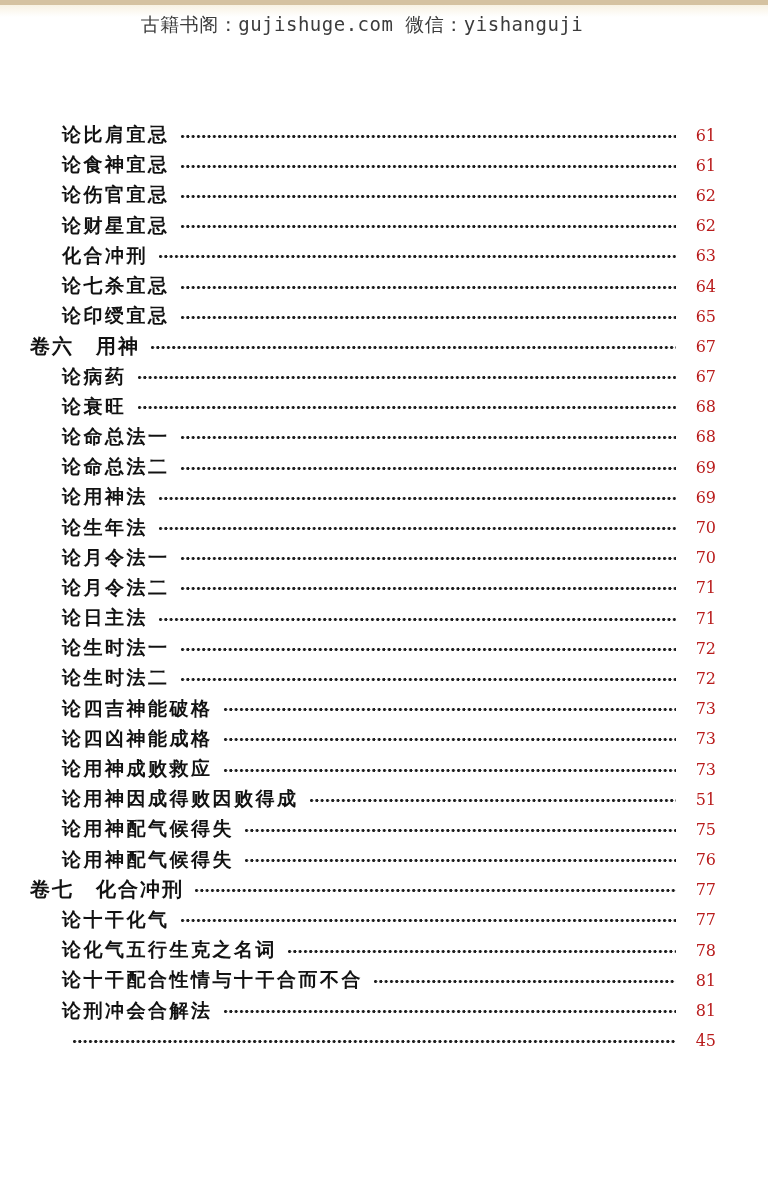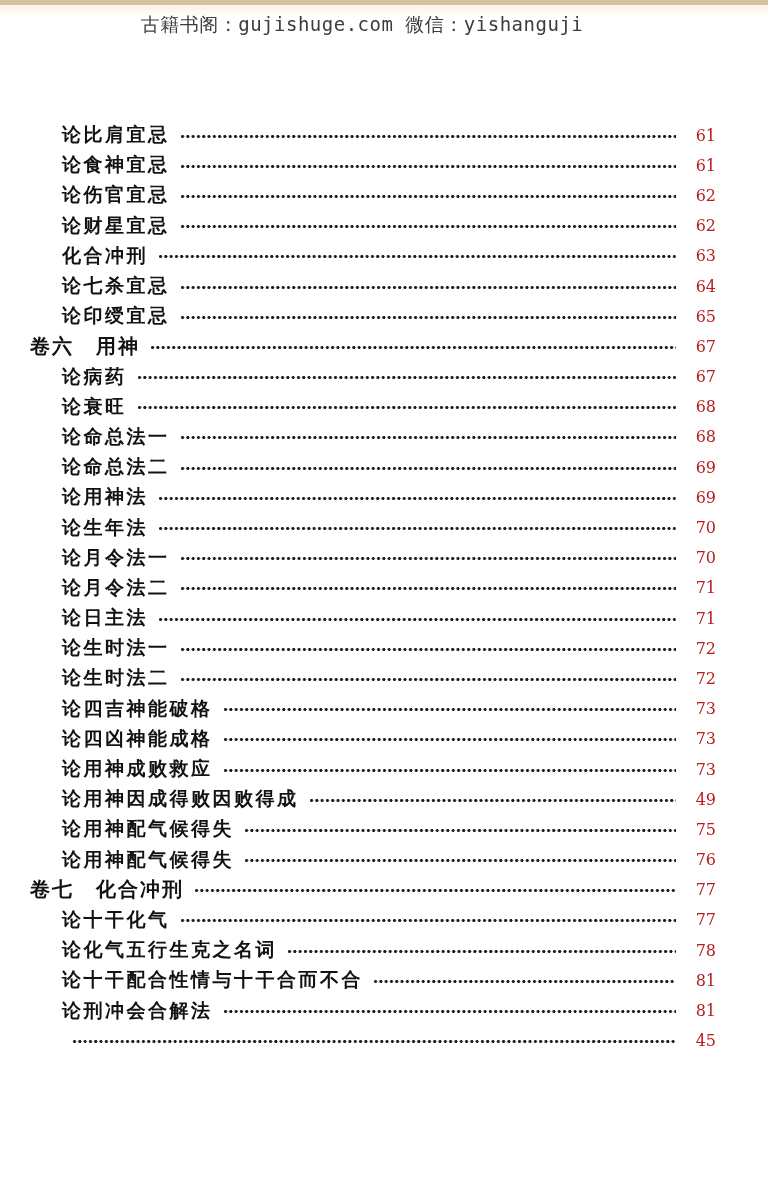--- a/index.html
+++ b/index.html
@@ -207,21 +207,21 @@
         <span class="pagenum">73</span>
       </div>
       <div class="toc-row entry">
         <span class="title">论用神成败救应</span>
         <span class="leader"></span>
         <span class="pagenum">73</span>
       </div>
       <div class="toc-row entry">
         <span class="title">论用神因成得败因败得成</span>
         <span class="leader"></span>
-        <span class="pagenum">49</span>
+        <span class="pagenum">51</span>
       </div>
       <div class="toc-row entry">
         <span class="title">论用神配气候得失</span>
         <span class="leader"></span>
         <span class="pagenum">75</span>
       </div>
       <div class="toc-row entry">
         <span class="title">论用神配气候得失</span>
         <span class="leader"></span>
         <span class="pagenum">76</span>

